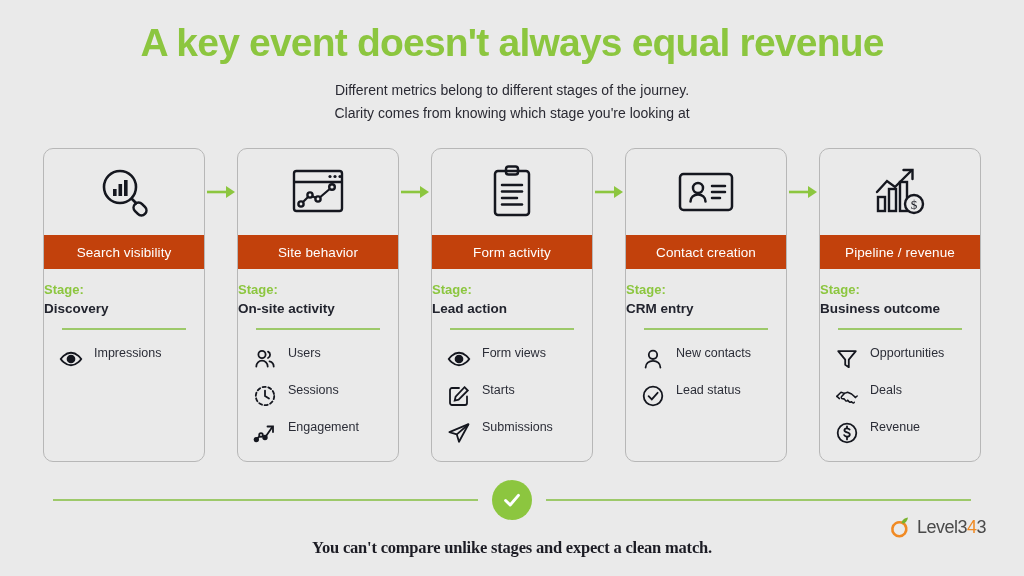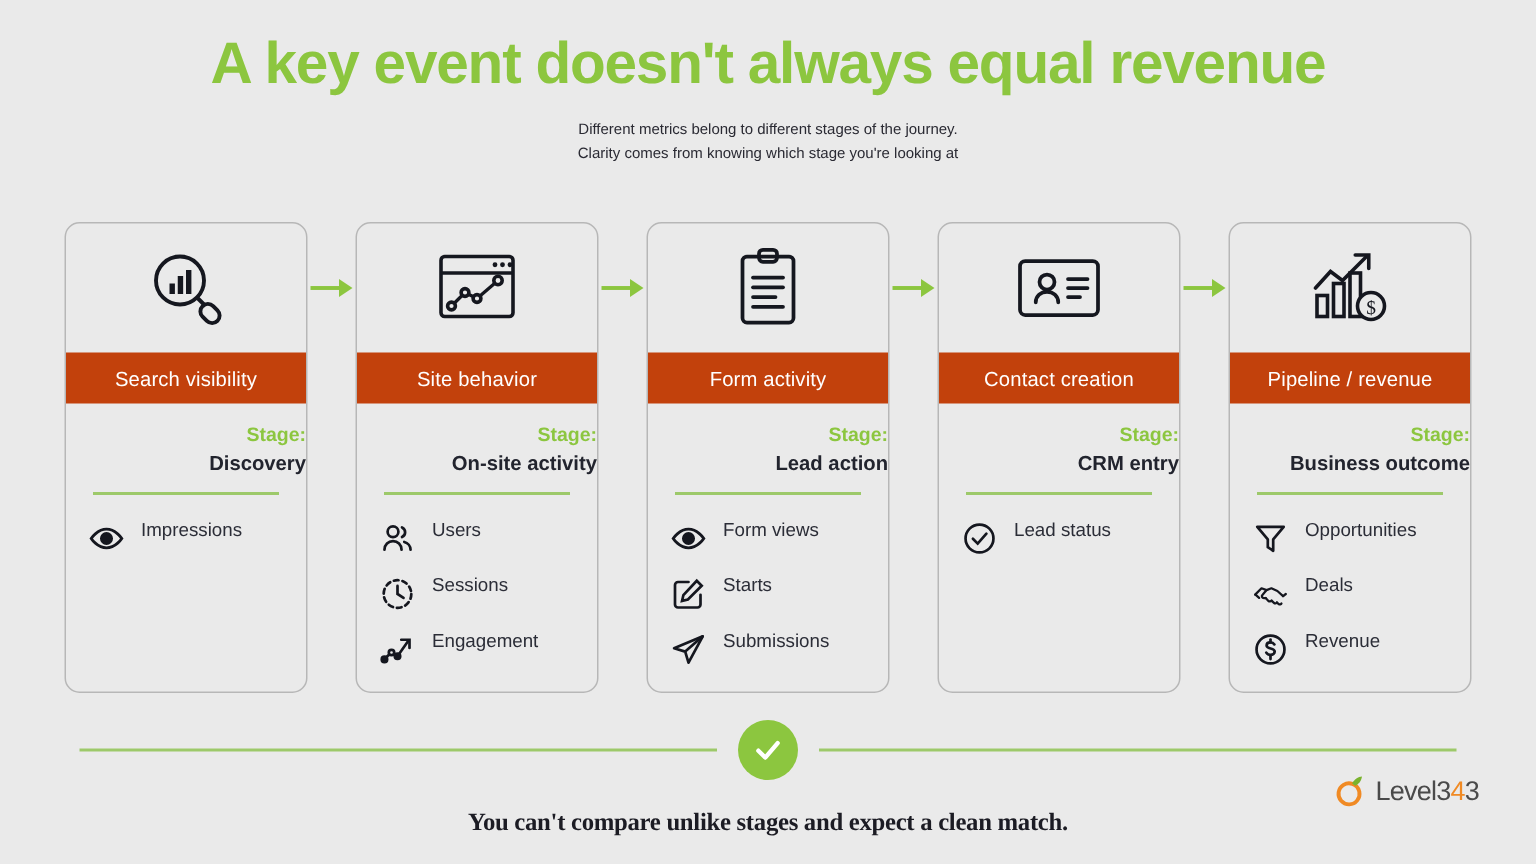--- a/index.html
+++ b/index.html
@@ -12,21 +12,21 @@
   .page { position:relative; width:1024px; height:576px; background:#eaeaea; }
 
   
   .header { position:absolute; top:0; left:0; width:1024px; text-align:center; }
   .title {
     font-size:39px; font-weight:bold; color:#8cc63f;
     letter-spacing:-0.8px; line-height:1; margin-top:23px;
     white-space:nowrap;
   }
   .subtitle {
-    margin-top:17px; font-size:10px; color:#2a2a33;
+    margin-top:17px; font-size:14px; color:#2a2a33;
     line-height:1.62; font-weight:500;
   }
 
   
   .cards {
     position:absolute; top:148px; left:0; width:1024px; height:316px;
     display:flex; align-items:flex-start; justify-content:center;
   }
   .card {
     width:162px; height:314px;
@@ -41,21 +41,21 @@
     height:86px; display:flex; align-items:center; justify-content:center;
   }
   .card-band {
     background:#c2410c; height:34px;
     display:flex; align-items:center; justify-content:center;
   }
   .card-band-text {
     color:#ffffff; font-size:13.5px; font-weight:400; letter-spacing:0.1px;
     white-space:nowrap;
   }
-  .card-stage { padding-top:12px; text-align:right; }
+  .card-stage { padding-top:12px; text-align:left; }
   .stage-label { font-size:13px; font-weight:bold; color:#8cc63f; line-height:1.35; }
   .stage-value { font-size:13.5px; font-weight:bold; color:#22242e; line-height:1.5; white-space:nowrap; }
   .stage-rule {
     width:124px; height:2px; background:#9dc96a;
     margin:9px auto 0;
   }
   .metrics { padding:16px 0 0 14px; display:flex; flex-direction:column; gap:11px; }
   .metric { display:flex; align-items:flex-start; gap:10px; }
   .metric-icon { width:26px; height:26px; flex:0 0 26px; display:flex; align-items:center; justify-content:center; }
   .metric-label { font-size:12.5px; color:#2b2d37; white-space:nowrap; }
@@ -283,20 +283,29 @@
       </div>
       <div class="card-stage">
         <div class="stage-label">Stage:</div>
         <div class="stage-value">CRM entry</div>
         <div class="stage-rule"></div>
       </div>
       <div class="metrics">
         <div class="metric">
           <span class="metric-icon">
             <svg width="24" height="24" viewBox="0 0 24 24" fill="none" stroke="#15171f" stroke-width="1.8" stroke-linecap="round">
+              <circle cx="12" cy="7.8" r="4.2"></circle>
+              <path d="M4.6 20.5c0-4 3.3-6.7 7.4-6.7s7.4 2.7 7.4 6.7"></path>
+            </svg>
+          </span>
+          <span class="metric-label">New contacts</span>
+        </div>
+        <div class="metric">
+          <span class="metric-icon">
+            <svg width="24" height="24" viewBox="0 0 24 24" fill="none" stroke="#15171f" stroke-width="1.8" stroke-linecap="round">
               <circle cx="12" cy="12" r="9.3"></circle>
               <polyline points="7.6,12.2 10.8,15.4 16.6,8.8"></polyline>
             </svg>
           </span>
           <span class="metric-label">Lead status</span>
         </div>
       </div>
     </div>
 
     <div class="arrow">

